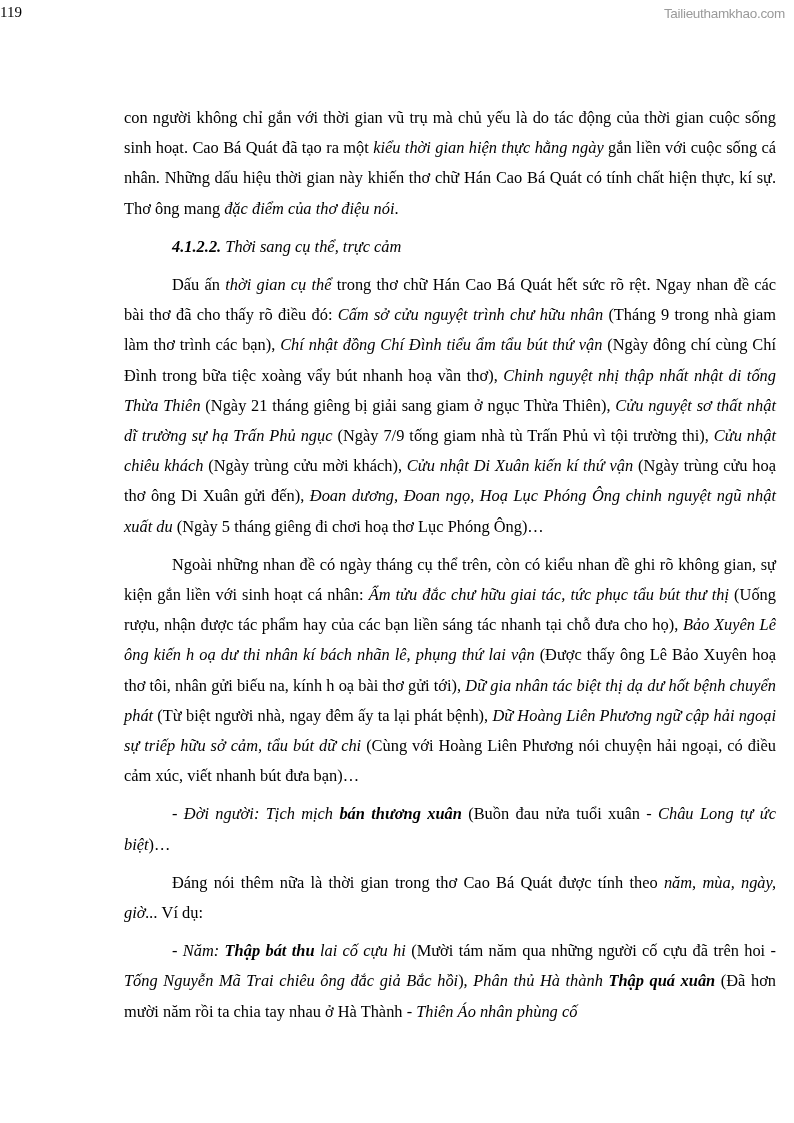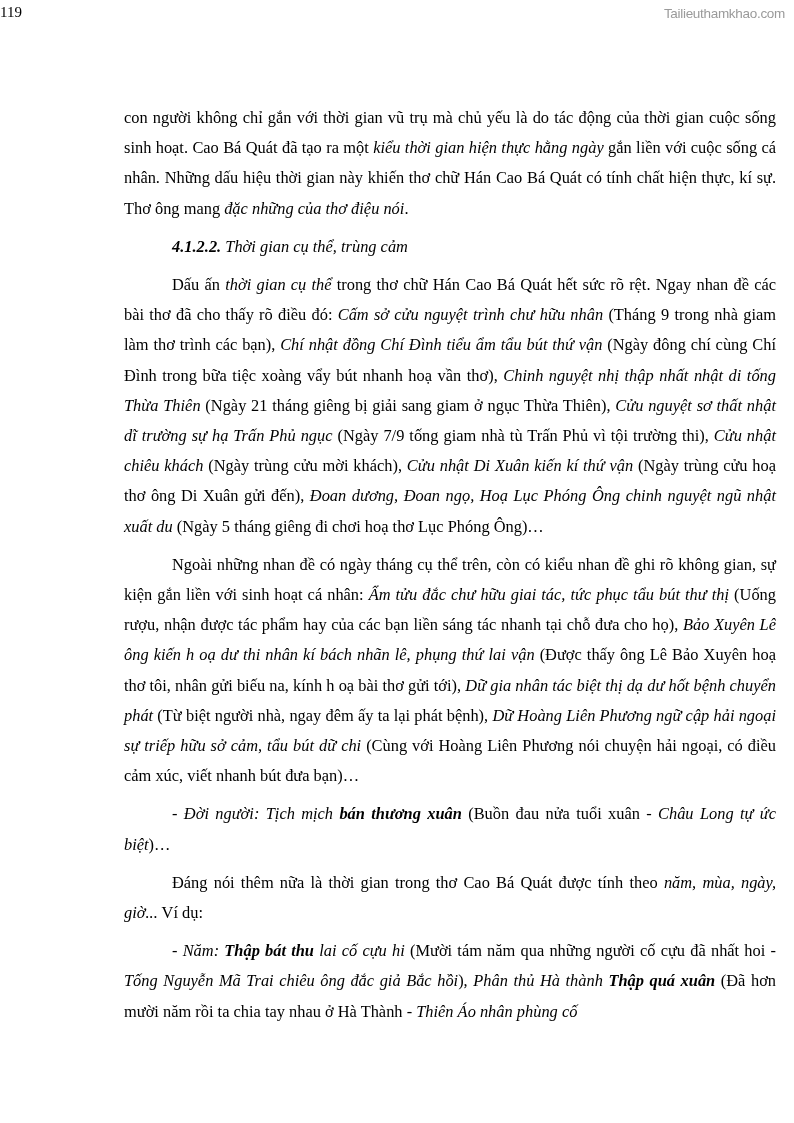--- a/index.html
+++ b/index.html
@@ -29,40 +29,40 @@
 </style>
 </head>
 <body>
 
 <div class="page-number">119</div>
 <div class="watermark">Tailieuthamkhao.com</div>
 
 <div class="content">
 
   <p>
-    <span>con người không chỉ gắn với thời gian vũ trụ mà chủ yếu là do tác động của thời gian cuộc sống sinh hoạt. Cao Bá Quát đã tạo ra một </span><i>kiểu thời gian hiện thực hằng ngày</i><span> gắn liền với cuộc sống cá nhân. Những dấu hiệu thời gian này khiến thơ chữ Hán Cao Bá Quát có tính chất hiện thực, kí sự. Thơ ông mang </span><i>đặc những của thơ điệu nói</i><span>.</span>
+    <span>con người không chỉ gắn với thời gian vũ trụ mà chủ yếu là do tác động của thời gian cuộc sống sinh hoạt. Cao Bá Quát đã tạo ra một </span><i>kiểu thời gian hiện thực hằng ngày</i><span> gắn liền với cuộc sống cá nhân. Những dấu hiệu thời gian này khiến thơ chữ Hán Cao Bá Quát có tính chất hiện thực, kí sự. Thơ ông mang </span><i>đặc điểm của thơ điệu nói</i><span>.</span>
   </p>
 
   <p class="heading">
-    <b><i>4.1.2.2.</i></b><i> Thời gian cụ thể, trùng cảm</i>
+    <b><i>4.1.2.2.</i></b><i> Thời sang cụ thể, trực cảm</i>
   </p>
 
   <p class="indent">
     <span>Dấu ấn </span><i>thời gian cụ thể</i><span> trong thơ chữ Hán Cao Bá Quát hết sức rõ rệt. Ngay nhan đề các bài thơ đã cho thấy rõ điều đó: </span><i>Cấm sở cửu nguyệt trình chư hữu nhân</i><span> (Tháng 9 trong nhà giam làm thơ trình các bạn), </span><i>Chí nhật đồng Chí Đình tiểu ẩm tẩu bút thứ vận</i><span> (Ngày đông chí cùng Chí Đình trong bữa tiệc xoàng vẩy bút nhanh hoạ vần thơ), </span><i>Chinh nguyệt nhị thập nhất nhật di tống Thừa Thiên</i><span> (Ngày 21 tháng giêng bị giải sang giam ở ngục Thừa Thiên), </span><i>Cửu nguyệt sơ thất nhật dĩ trường sự hạ Trấn Phủ ngục</i><span> (Ngày 7/9 tống giam nhà tù Trấn Phủ vì tội trường thi), </span><i>Cửu nhật chiêu khách</i><span> (Ngày trùng cửu mời khách), </span><i>Cửu nhật Di Xuân kiến kí thứ vận</i><span> (Ngày trùng cửu hoạ thơ ông Di Xuân gửi đến), </span><i>Đoan dương, Đoan ngọ, Hoạ Lục Phóng Ông chinh nguyệt ngũ nhật xuất du</i><span> (Ngày 5 tháng giêng đi chơi hoạ thơ Lục Phóng Ông)…</span>
   </p>
 
   <p class="indent">
     <span>Ngoài những nhan đề có ngày tháng cụ thể trên, còn có kiểu nhan đề ghi rõ không gian, sự kiện gắn liền với sinh hoạt cá nhân: </span><i>Ẩm tửu đắc chư hữu giai tác, tức phục tẩu bút thư thị</i><span> (Uống rượu, nhận được tác phẩm hay của các bạn liền sáng tác nhanh tại chỗ đưa cho họ), </span><i>Bảo Xuyên Lê ông kiến h oạ dư thi nhân kí bách nhãn lê, phụng thứ lai vận</i><span> (Được thấy ông Lê Bảo Xuyên hoạ thơ tôi, nhân gửi biếu na, kính h oạ bài thơ gửi tới), </span><i>Dữ gia nhân tác biệt thị dạ dư hốt bệnh chuyển phát</i><span> (Từ biệt người nhà, ngay đêm ấy ta lại phát bệnh), </span><i>Dữ Hoàng Liên Phương ngữ cập hải ngoại sự triếp hữu sở cảm, tẩu bút dữ chi</i><span> (Cùng với Hoàng Liên Phương nói chuyện hải ngoại, có điều cảm xúc, viết nhanh bút đưa bạn)…</span>
   </p>
 
   <p class="indent">
     <i>- Đời người: Tịch mịch </i><b><i>bán thương xuân</i></b><span> (Buồn đau nửa tuổi xuân - </span><i>Châu Long tự ức biệt</i><span>)…</span>
   </p>
 
   <p class="indent">
     <span>Đáng nói thêm nữa là thời gian trong thơ Cao Bá Quát được tính theo </span><i>năm, mùa, ngày, giờ...</i><span> Ví dụ:</span>
   </p>
 
   <p class="indent">
-    <i>- Năm: </i><b><i>Thập bát thu</i></b><i> lai cố cựu hi</i><span> (Mười tám năm qua những người cố cựu đã nhất hoi - </span><i>Tống Nguyễn Mã Trai chiêu ông đắc giả Bắc hồi</i><span>), </span><i>Phân thủ Hà thành </i><b><i>Thập quá xuân</i></b><span> (Đã hơn mười năm rồi ta chia tay nhau ở Hà Thành - </span><i>Thiên Áo nhân phùng cố</i>
+    <i>- Năm: </i><b><i>Thập bát thu</i></b><i> lai cố cựu hi</i><span> (Mười tám năm qua những người cố cựu đã trên hoi - </span><i>Tống Nguyễn Mã Trai chiêu ông đắc giả Bắc hồi</i><span>), </span><i>Phân thủ Hà thành </i><b><i>Thập quá xuân</i></b><span> (Đã hơn mười năm rồi ta chia tay nhau ở Hà Thành - </span><i>Thiên Áo nhân phùng cố</i>
   </p>
 
 </div>
 
 </body></html>

